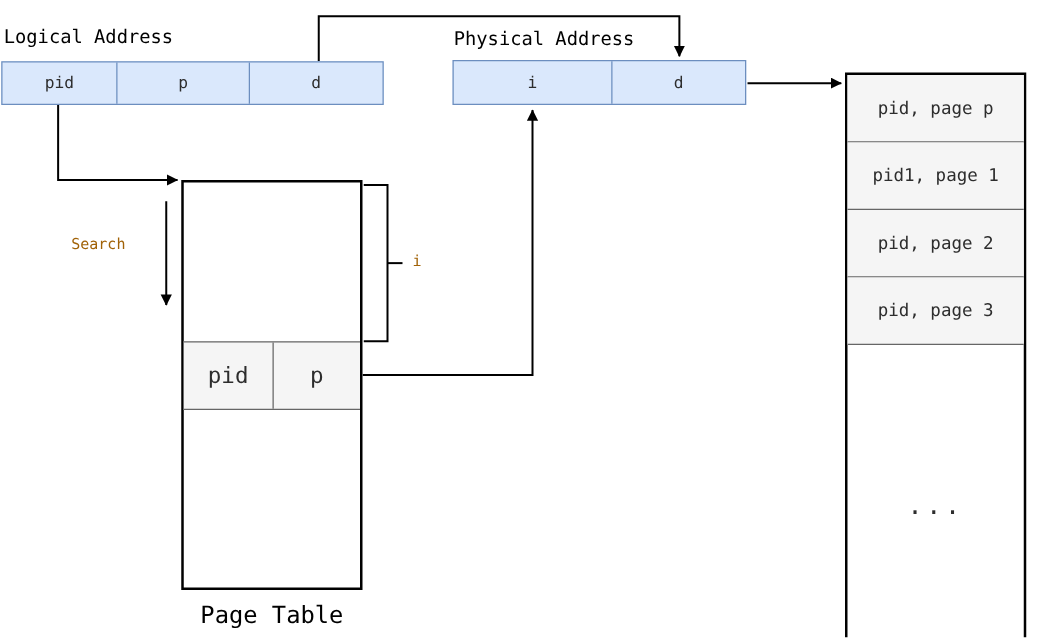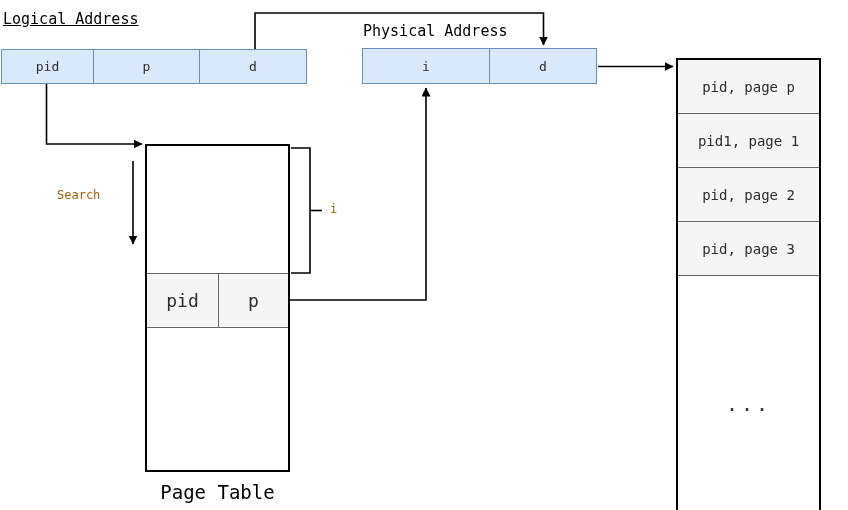--- a/index.html
+++ b/index.html
@@ -94,21 +94,21 @@
     <path d="M255,49 L255,13 L543.5,13 L543.5,45" fill="none" stroke="#000" stroke-width="1.6" marker-end="url(#arrow)"></path>
 
     <path d="M290,300 L426,300 L426,88" fill="none" stroke="#000" stroke-width="1.6" marker-end="url(#arrow)"></path>
 
     <path d="M598,66.5 L673,66.5" fill="none" stroke="#000" stroke-width="1.6" marker-end="url(#arrow)"></path>
 
     <path d="M291,148 L310,148 L310,273 L291,273" fill="none" stroke="#000" stroke-width="1.6"></path>
     <path d="M310,210.5 L322,210.5" fill="none" stroke="#000" stroke-width="1.6"></path>
   </svg>
 
-  <div class="abs section-label" style="left:3px; top:10px;text-decoration:underline;">Logical Address</div>
+  <div class="abs section-label" style="left:3px; top:20px;">Logical Address</div>
   <div class="abs addr-box" style="left:1px; top:49px; width:306px; height:35px;">
     <div class="addr-cell" style="width:91px;">pid</div>
     <div class="addr-cell" style="width:106px;">p</div>
     <div class="addr-cell" style="flex:1;">d</div>
   </div>
 
   <div class="abs section-label" style="left:363px; top:22px;">Physical Address</div>
   <div class="abs addr-box" style="left:362px; top:48px; width:235px; height:36px;">
     <div class="addr-cell" style="width:126px;">i</div>
     <div class="addr-cell" style="flex:1;">d</div>

